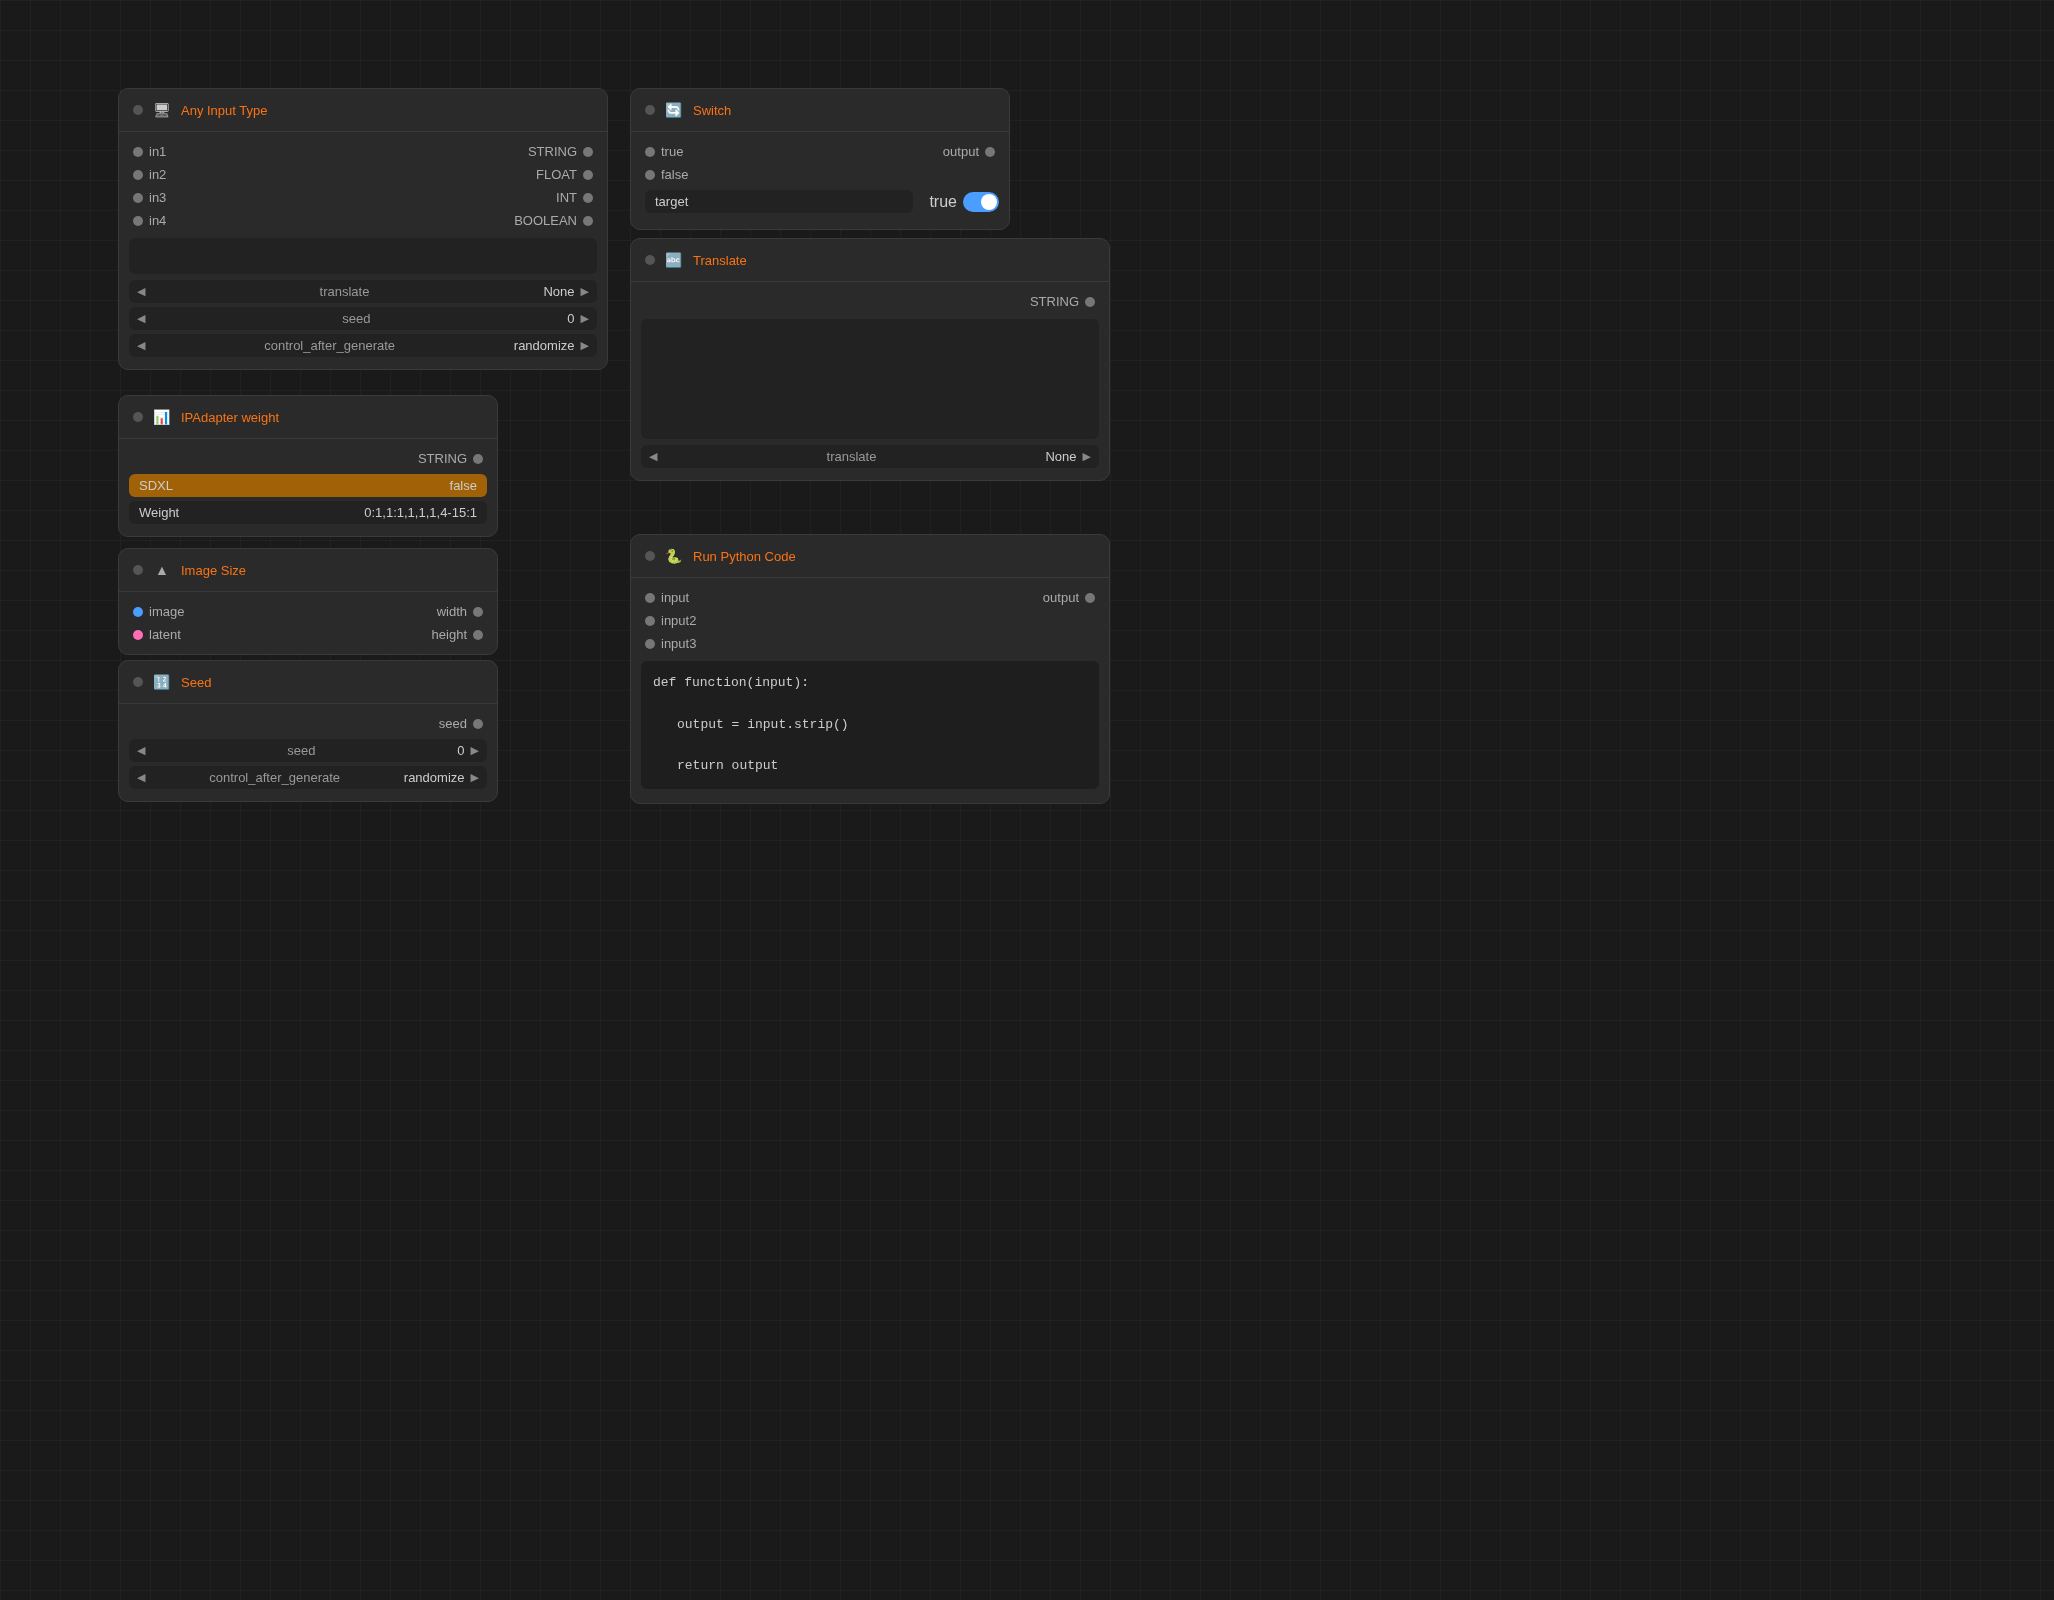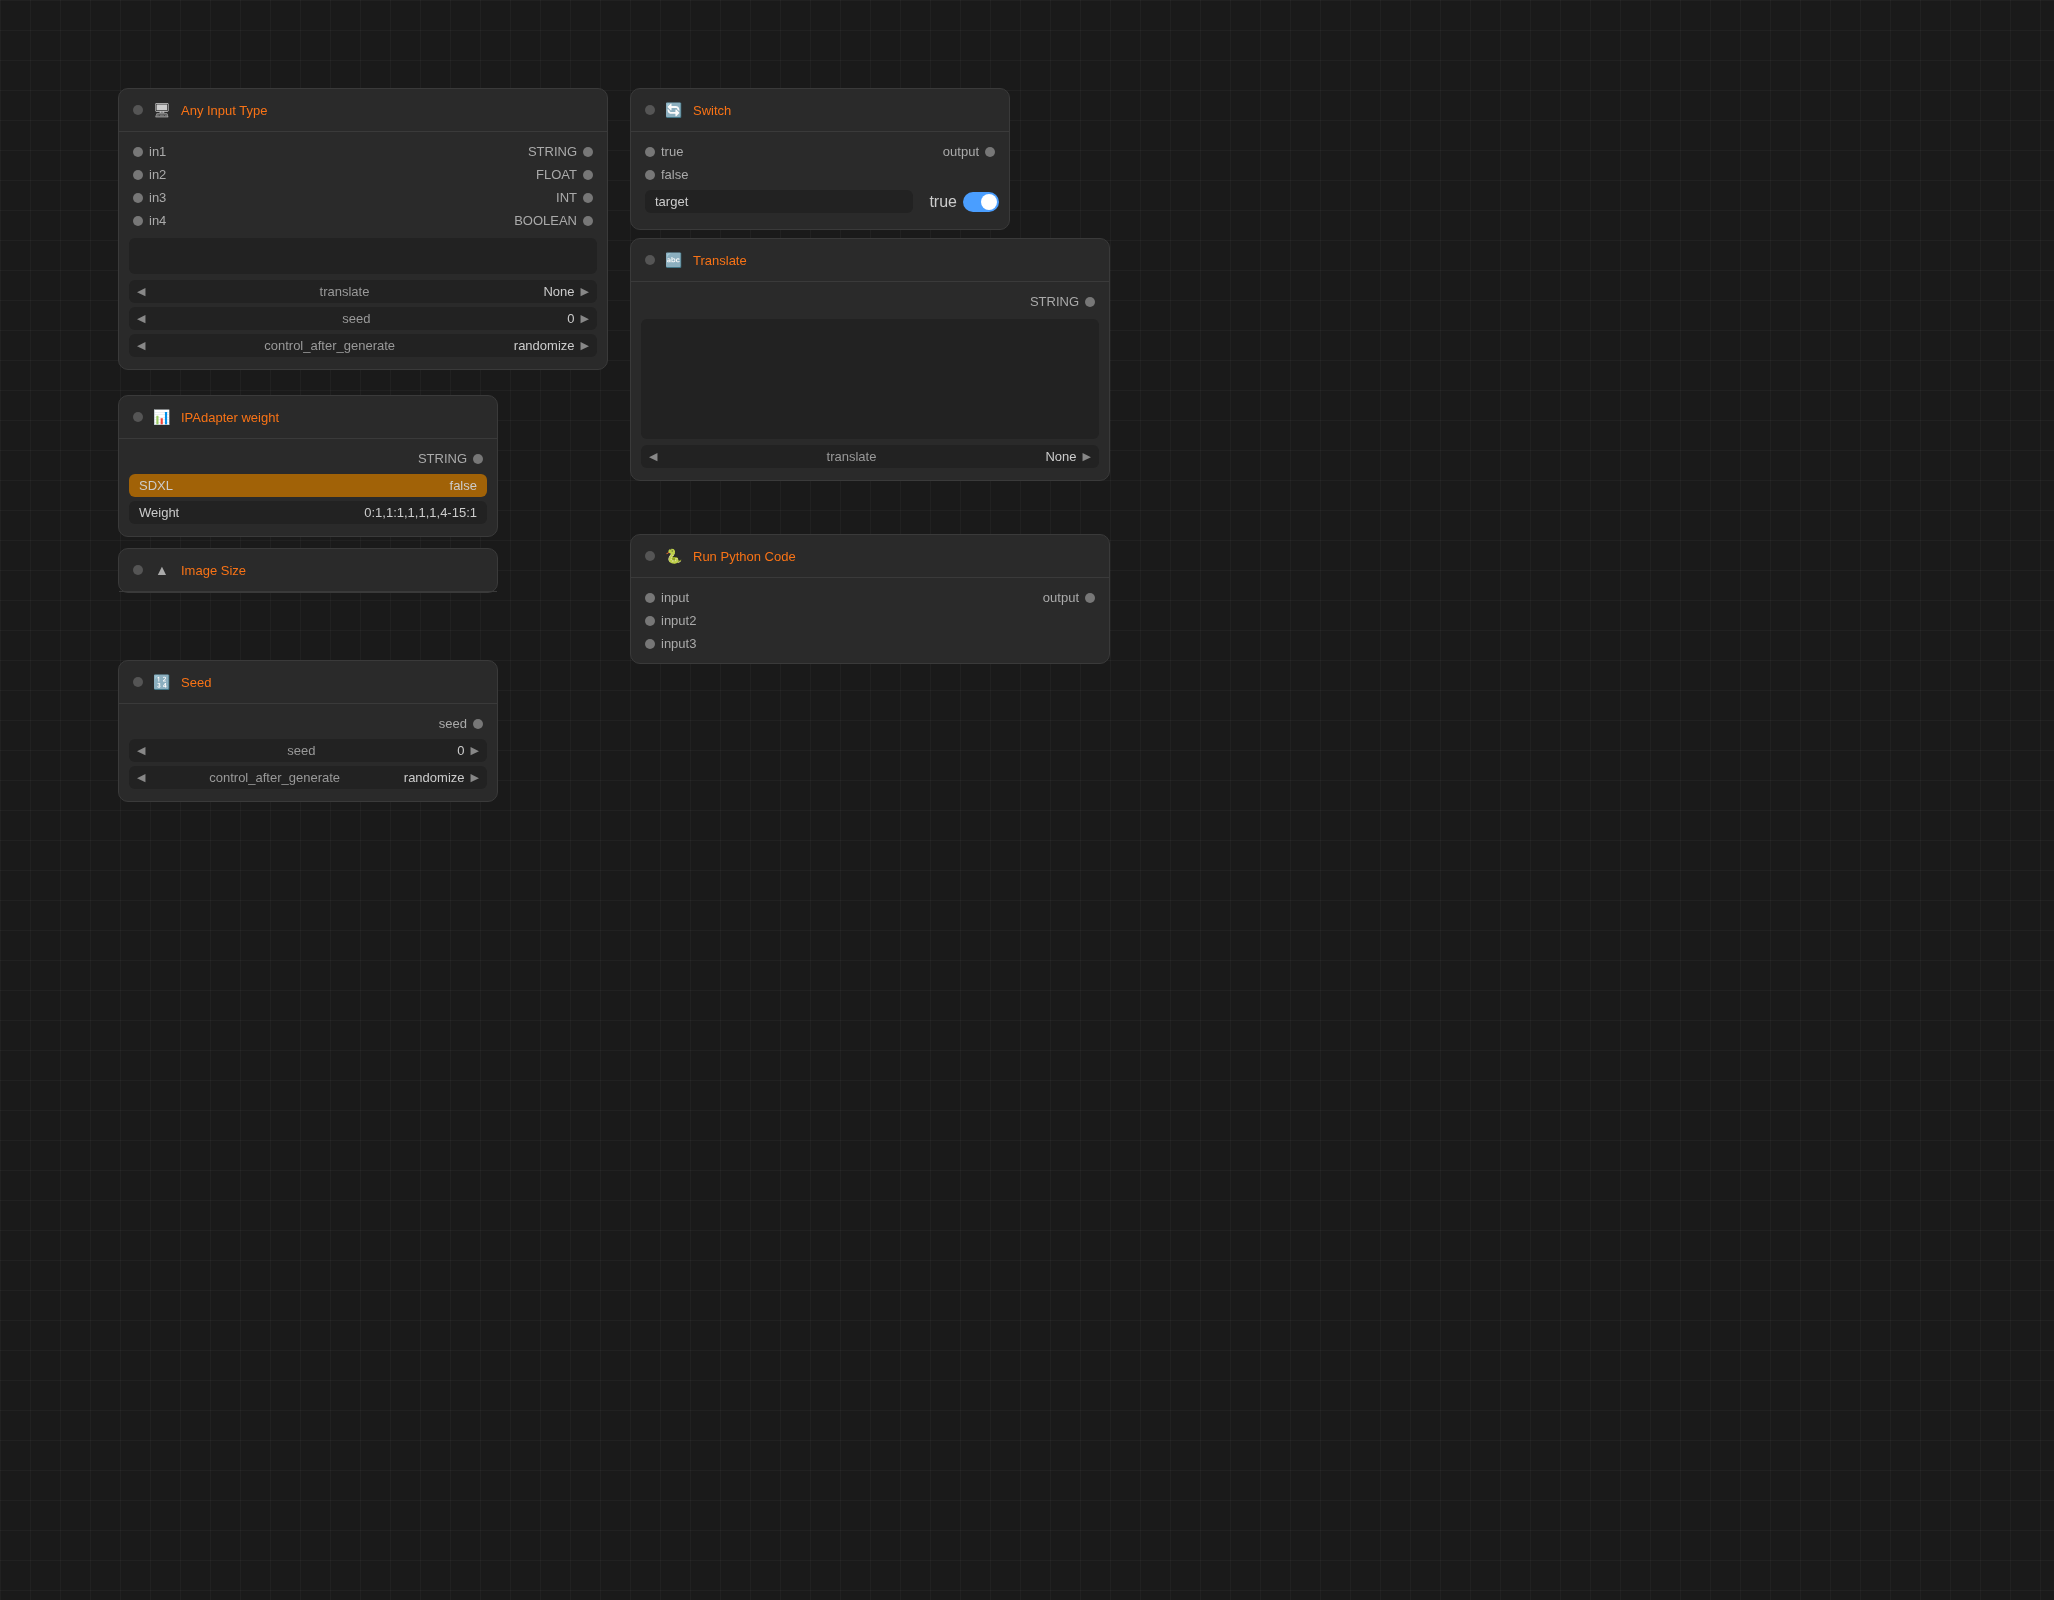--- a/index.html
+++ b/index.html
@@ -316,20 +316,42 @@
     </div>
   </div>
 </div>
 
 <div class="node" style="top: 548px; left: 118px; width: 380px;">
   <div class="node-header">
     <div class="node-status-dot"></div>
     <div class="node-icon" style="color:#aaa;">▲</div>
     <span class="node-title">Image Size</span>
   </div>
+  <div class="node-body">
+    <div class="node-row">
+      <div class="port-left-row">
+        <div class="port-dot port-blue port-dot-left"></div>
+        <span>image</span>
+      </div>
+      <div class="port-right-row">
+        <span>width</span>
+        <div class="port-dot port-grey port-dot-right"></div>
+      </div>
+    </div>
+    <div class="node-row">
+      <div class="port-left-row">
+        <div class="port-dot port-pink port-dot-left"></div>
+        <span>latent</span>
+      </div>
+      <div class="port-right-row">
+        <span>height</span>
+        <div class="port-dot port-grey port-dot-right"></div>
+      </div>
+    </div>
+  </div>
 </div>
 
 <div class="node" style="top: 660px; left: 118px; width: 380px;">
   <div class="node-header">
     <div class="node-status-dot"></div>
     <div class="node-icon">🔢</div>
     <span class="node-title">Seed</span>
   </div>
   <div class="node-body">
     <div class="node-row">
@@ -443,14 +465,19 @@
         <div class="port-dot port-grey port-dot-left"></div>
         <span>input2</span>
       </div>
     </div>
     <div class="node-row">
       <div class="port-left-row">
         <div class="port-dot port-grey port-dot-left"></div>
         <span>input3</span>
       </div>
     </div>
+    <div class="code-area">
+      <span>def function(input):</span><br><br>
+      <span style="padding-left:24px;">output = input.strip()</span><br><br>
+      <span style="padding-left:24px;">return output</span>
+    </div>
   </div>
 </div>
 
 </body></html>

